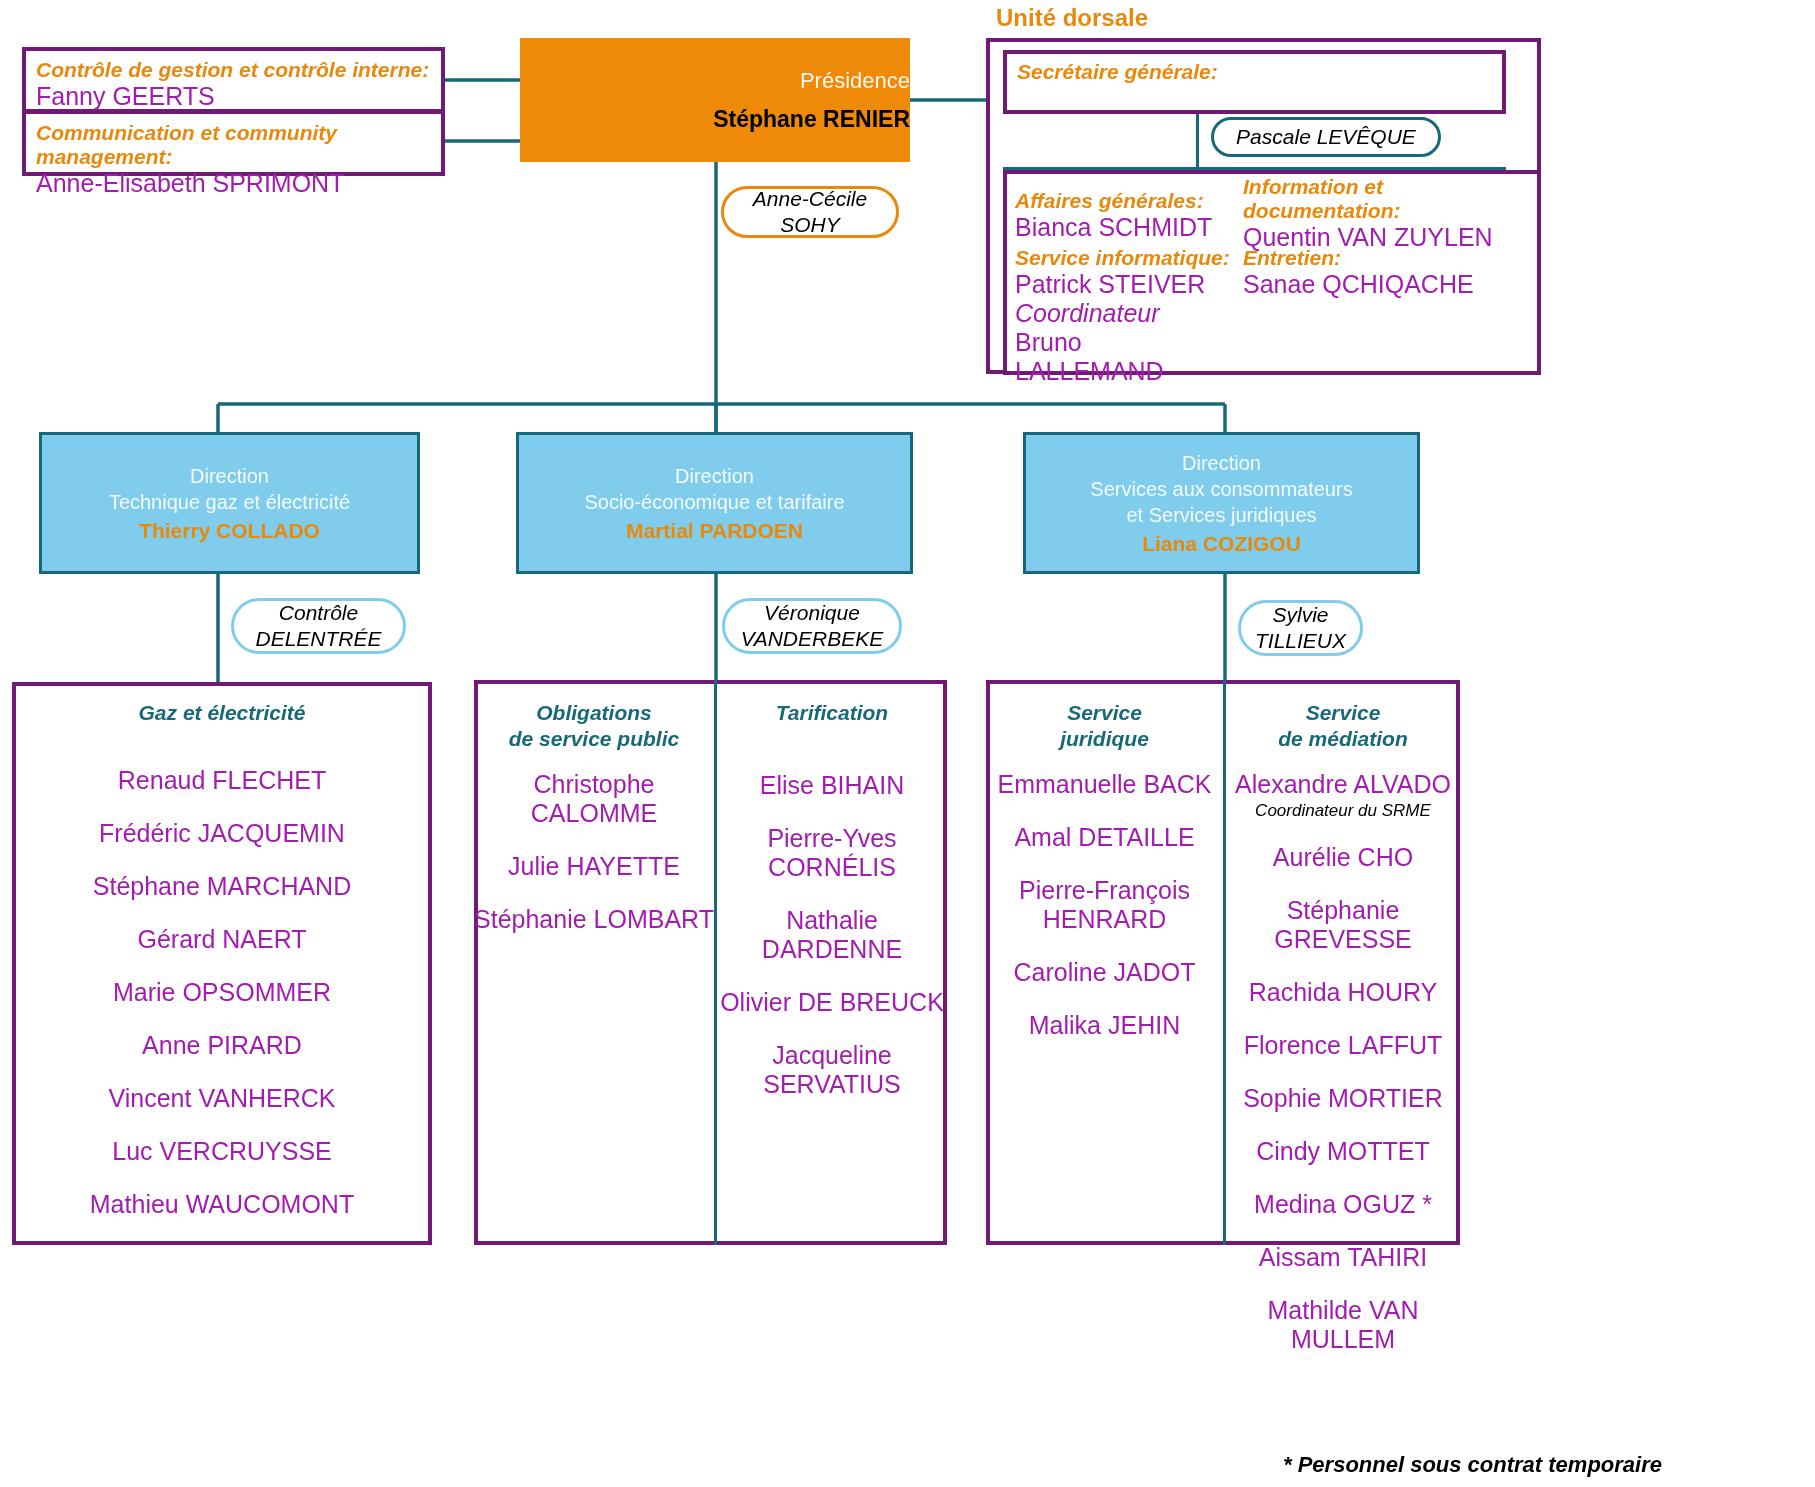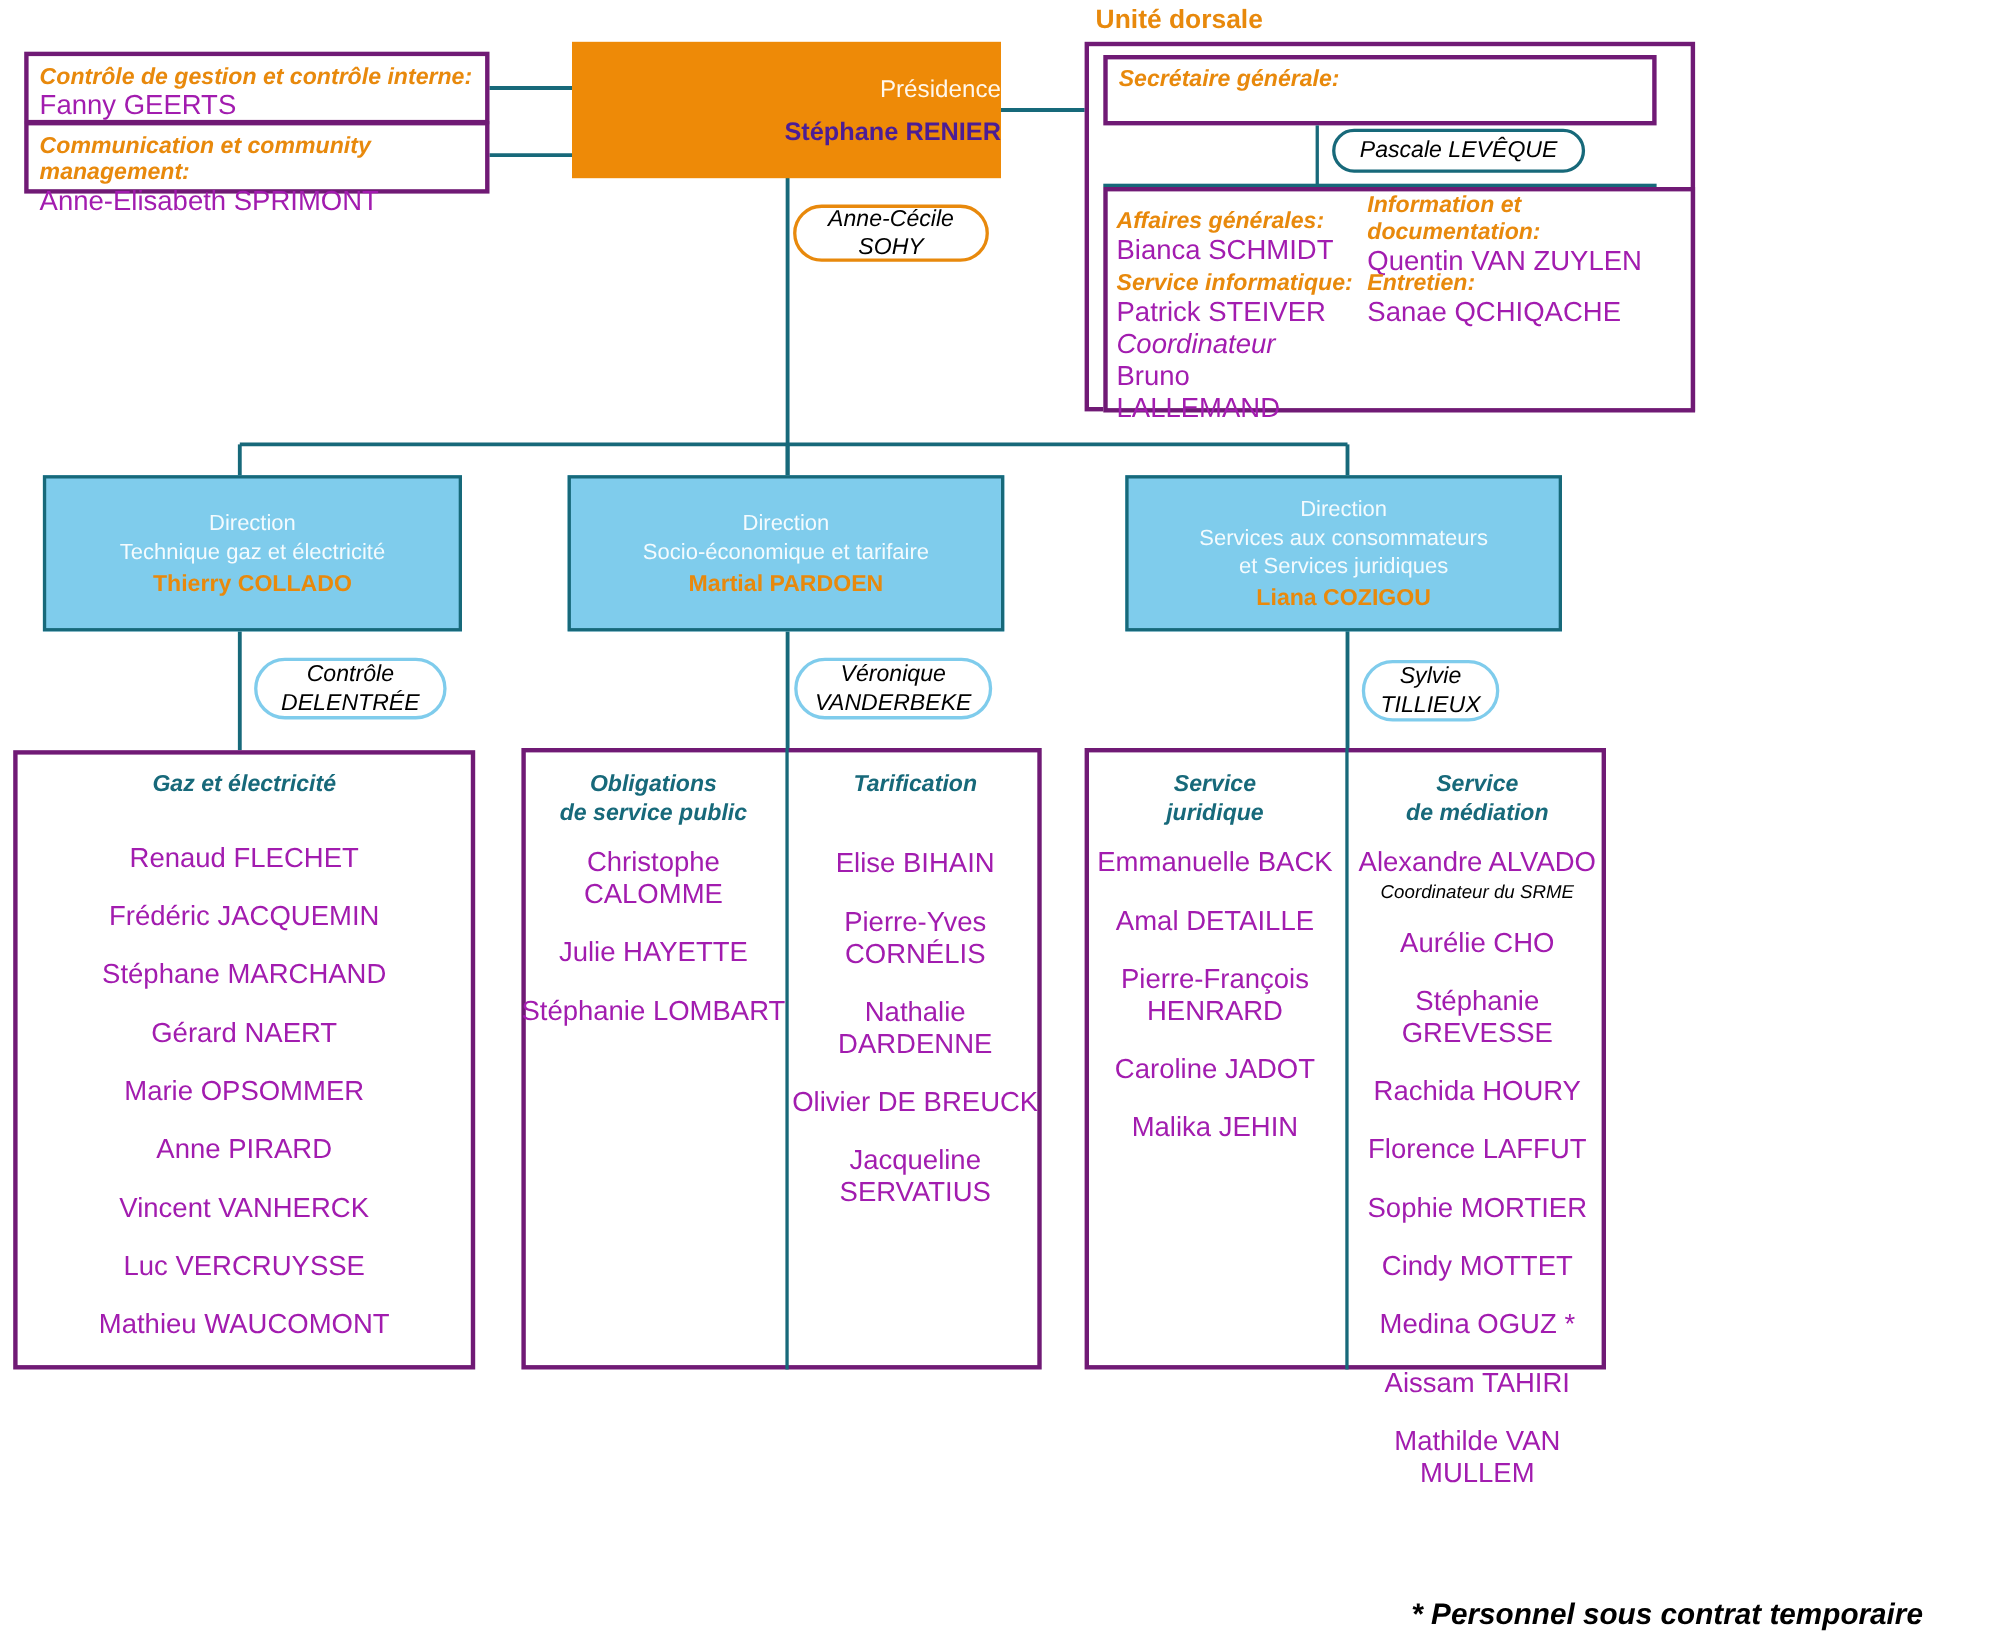--- a/index.html
+++ b/index.html
@@ -24,33 +24,33 @@
     display:flex;align-items:center;justify-content:center;text-align:center;
     font-style:italic;font-size:21px;line-height:1.25;color:#000;
   }
   .pill-orange{border-color:#E8890C;}
 
   .lbl-orange{color:#E8890C;font-style:italic;font-weight:bold;font-size:21px;}
   .nm{color:#a21caf;font-size:25px;}
   .hdr-teal{color:#17697a;font-style:italic;font-weight:bold;font-size:21px;text-align:center;line-height:1.25;}
 
   .pres-role{color:#FFF7EC;font-size:22px;text-align:center;}
-  .pres-name{color:#4c1d95;font-size:23px;font-weight:bold;text-align:center;}
+  .pres-name{color:#000000;font-size:23px;font-weight:bold;text-align:center;}
 
   .dir-role{color:#F4FBFE;font-size:20px;text-align:center;line-height:1.3;}
   .dir-name{color:#E8890C;font-size:21px;font-weight:bold;text-align:center;}
 
   .unit-title{color:#E8890C;font-weight:bold;font-size:24px;}
   .center-col{display:flex;flex-direction:column;align-items:center;justify-content:center;height:100%;}
 
   .namelist{display:flex;flex-direction:column;align-items:center;}
   .namelist .nm{margin-bottom:24px;text-align:center;}
   .sub-italic{font-style:italic;font-size:17px;color:#000;margin-top:-18px;margin-bottom:24px;}
 
-  .footnote{font-style:italic;font-weight:bold;font-size:27px;color:#000;}
+  .footnote{font-style:italic;font-weight:bold;font-size:22px;color:#000;}
 </style>
 </head>
 <body>
 
 <div class="canvas">
 
   <svg class="lines" viewBox="0 0 1815 1487">
     <g stroke="#17697a" stroke-width="3.5" fill="none">
 
       <path d="M443 80 L520 80"></path>

